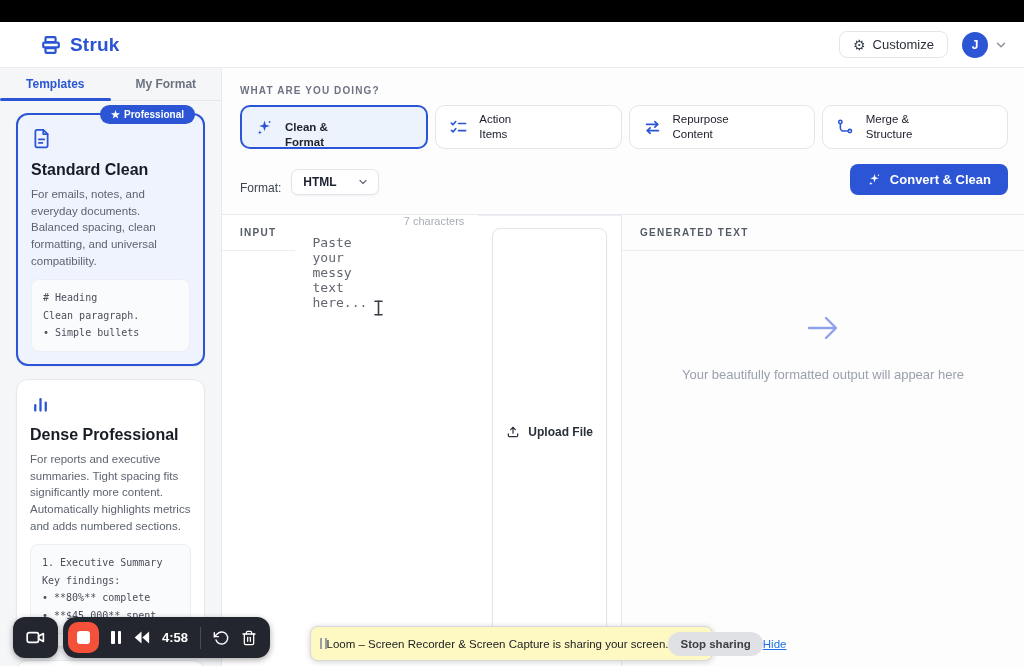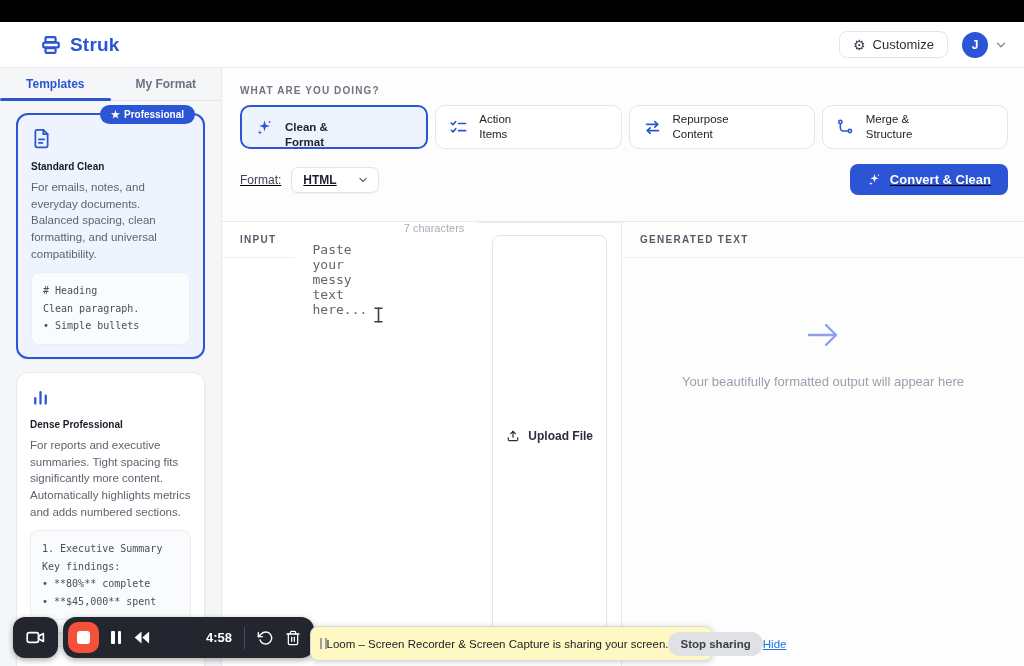--- a/index.html
+++ b/index.html
@@ -26,36 +26,36 @@
   .sidebar { width:222px; background:#f5f6f8; border-right:1px solid #e8eaee; display:flex; flex-direction:column; overflow:hidden; }
   .tabs { display:flex; height:33px; border-bottom:1px solid #e5e7eb; flex-shrink:0; }
   .tab { flex:1; text-align:center; font-size:12px; font-weight:600; color:#6b7280; line-height:33px; position:relative; cursor:pointer; }
   .tab.active { color:var(--accent); }
   .tab.active::after { content:""; position:absolute; left:0; right:0; bottom:-1px; height:3px; background:var(--accent); border-radius:2px; }
   .cards { padding:12px 16px 0; display:flex; flex-direction:column; gap:13px; }
   .template-card { background:#fff; border:1px solid #e7e9ee; border-radius:12px; padding:13px 13px 12px; position:relative; box-shadow:0 1px 2px rgba(20,30,60,.05); cursor:pointer; }
   .template-card.selected { border:2px solid var(--accent); background:#eef3fd; }
   .badge { position:absolute; top:-10px; right:8px; background:var(--accent); color:#fff; font-size:10px; font-weight:700; padding:4px 11px; border-radius:999px; display:flex; align-items:center; gap:4px; }
   .card-icon { color:var(--accent); height:22px; }
-  .card-title { font-size:10px; font-weight:700; color:#171b26; margin:11px 0 7px; }
+  .card-title { font-size:16px; font-weight:700; color:#171b26; margin:11px 0 7px; }
   .card-desc { font-size:11.5px; color:#5d6470; line-height:1.45; }
   .card-preview { margin-top:10px; background:#fafbfd; border:1px solid #eceef3; border-radius:8px; padding:9px 11px; font-family:"DejaVu Sans Mono", monospace; font-size:10px; color:#4a4f5a; line-height:1.75; white-space:pre; overflow:hidden; }
   .template-card.stub { height:70px; border-radius:12px 12px 0 0; }
 
   
   main { flex:1; display:flex; flex-direction:column; background:#fdfdfe; min-width:0; }
   .main-top { padding:17px 16px 0 18px; }
   .section-label { font-size:10px; font-weight:700; letter-spacing:1.1px; color:#6d7380; margin-bottom:9px; }
   .mode-cards { display:flex; gap:7px; }
   .mode-card { flex:1; display:flex; align-items:center; gap:11px; border:1px solid #e2e5ea; border-radius:10px; padding:6px 13px; background:#fff; height:44px; cursor:pointer; }
   .mode-card.active { border:2px solid var(--accent); background:#edf3fd; }
   .mode-icon { color:var(--accent); flex-shrink:0; display:flex; }
   .mode-label { font-size:11.5px; color:#20242e; line-height:1.3; }
   .mode-card.active .mode-label { font-weight:700;margin-top:16px; }
-  .format-row { display:flex; align-items:center; margin:15px 0 26px;text-decoration:underline; }
+  .format-row { display:flex; align-items:flex-end; margin:15px 0 19px; }
   .format-label { font-size:12px; color:#3c4250; margin-right:10px; }
   .format-select { display:flex; align-items:center; gap:20px; border:1px solid #e2e5ea; border-radius:7px; padding:5px 9px 5px 11px; font-size:12px; font-weight:700; color:#1c2230; background:#fff; box-shadow:0 1px 2px rgba(20,30,60,.06); cursor:pointer; }
   .convert-btn { margin-left:auto; background:var(--accent); color:#fff; font-size:13px; font-weight:700; border:none; border-radius:8px; padding:8px 17px; display:flex; align-items:center; gap:8px; cursor:pointer; }
 
   
   .panels { flex:1; display:flex; border-top:1px solid #e7e9ee; min-height:0; }
   .input-panel { width:400px; display:flex; flex-direction:row; border-right:1px solid #e7e9ee; background:#fff; }
   .output-panel { flex:1; display:flex; flex-direction:column; background:#fdfdfe; }
   .panel-header { height:36px; line-height:36px; padding:0 18px; font-size:10px; font-weight:700; letter-spacing:1.3px; color:#555b66; border-bottom:1px solid #eceef2; flex-shrink:0; }
   .input-body { flex:1; position:relative; padding:20px 18px; font-family:"DejaVu Sans Mono", monospace; font-size:13px; color:#62666f; cursor:text; }
@@ -67,21 +67,21 @@
   .empty-msg { font-size:13px; color:#9aa0ac; }
 
   
   .loom-controls { position:absolute; left:13px; bottom:8px; display:flex; align-items:center; gap:5px; }
   .cam-btn { width:45px; height:41px; background:#23262e; border-radius:12px; display:flex; align-items:center; justify-content:center; cursor:pointer; box-shadow:0 2px 6px rgba(0,0,0,.35); }
   .rec-pill { height:41px; background:#23262e; border-radius:13px; display:flex; align-items:center; gap:12px; padding:0 13px 0 5px; box-shadow:0 2px 6px rgba(0,0,0,.35); }
   .stop-btn { width:31px; height:31px; border-radius:10px; background:var(--rec-red); display:flex; align-items:center; justify-content:center; cursor:pointer; }
   .stop-btn .sq { width:13px; height:13px; border-radius:3px; background:#fff; }
   .pause-icon { display:flex; gap:3px; cursor:pointer; }
   .pause-icon i { width:3.5px; height:13px; background:#fff; border-radius:1px; display:block; }
-  .rec-time { color:#fff; font-size:13px; font-weight:600;margin-left:44px; }
+  .rec-time { color:#fff; font-size:13px; font-weight:600; }
   .pill-divider { width:1px; height:22px; background:#4a4d55; }
   .pill-icon { display:flex; cursor:pointer; }
 
   
   .share-bar { position:absolute; left:310px; bottom:5px; width:403px; height:35px; background:#fef9c3; border:1px solid #d8d8dd; border-radius:8px; box-shadow:0 1px 6px rgba(0,0,0,.18); display:flex; align-items:center; padding:0 10px 0 9px; }
   .drag-handle { display:flex; gap:2.5px; }
   .drag-handle i { width:2px; height:11px; background:#9aa0a6; display:block; }
   .share-msg { font-size:11.5px; color:#202124; white-space:nowrap; }
   .stop-sharing-btn { background:#dfe1e5; border:none; border-radius:999px; padding:6px 12px; font-size:11.5px; font-weight:600; color:#3c4043; cursor:pointer; white-space:nowrap; }
   .hide-link { font-size:11.5px; color:var(--link-blue); text-decoration:underline; cursor:pointer; }

